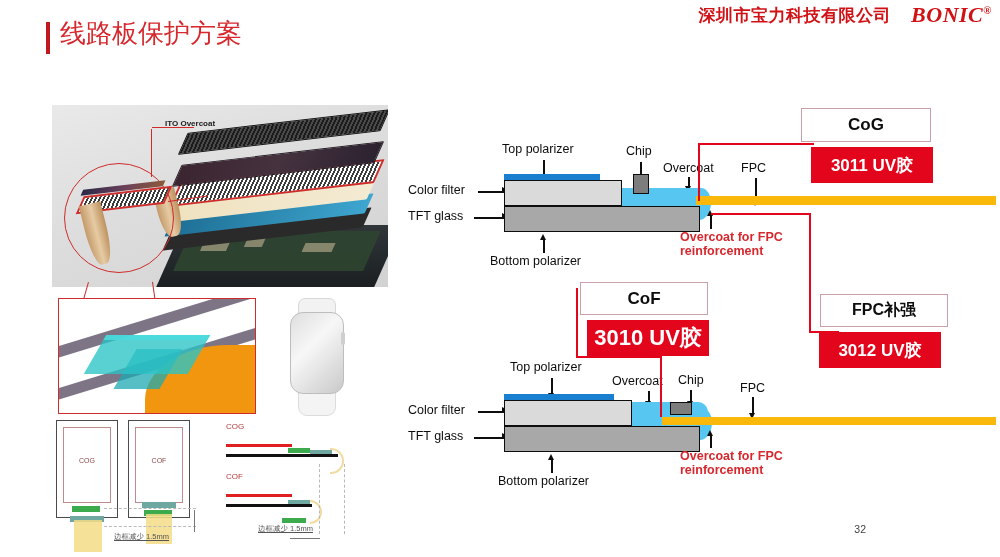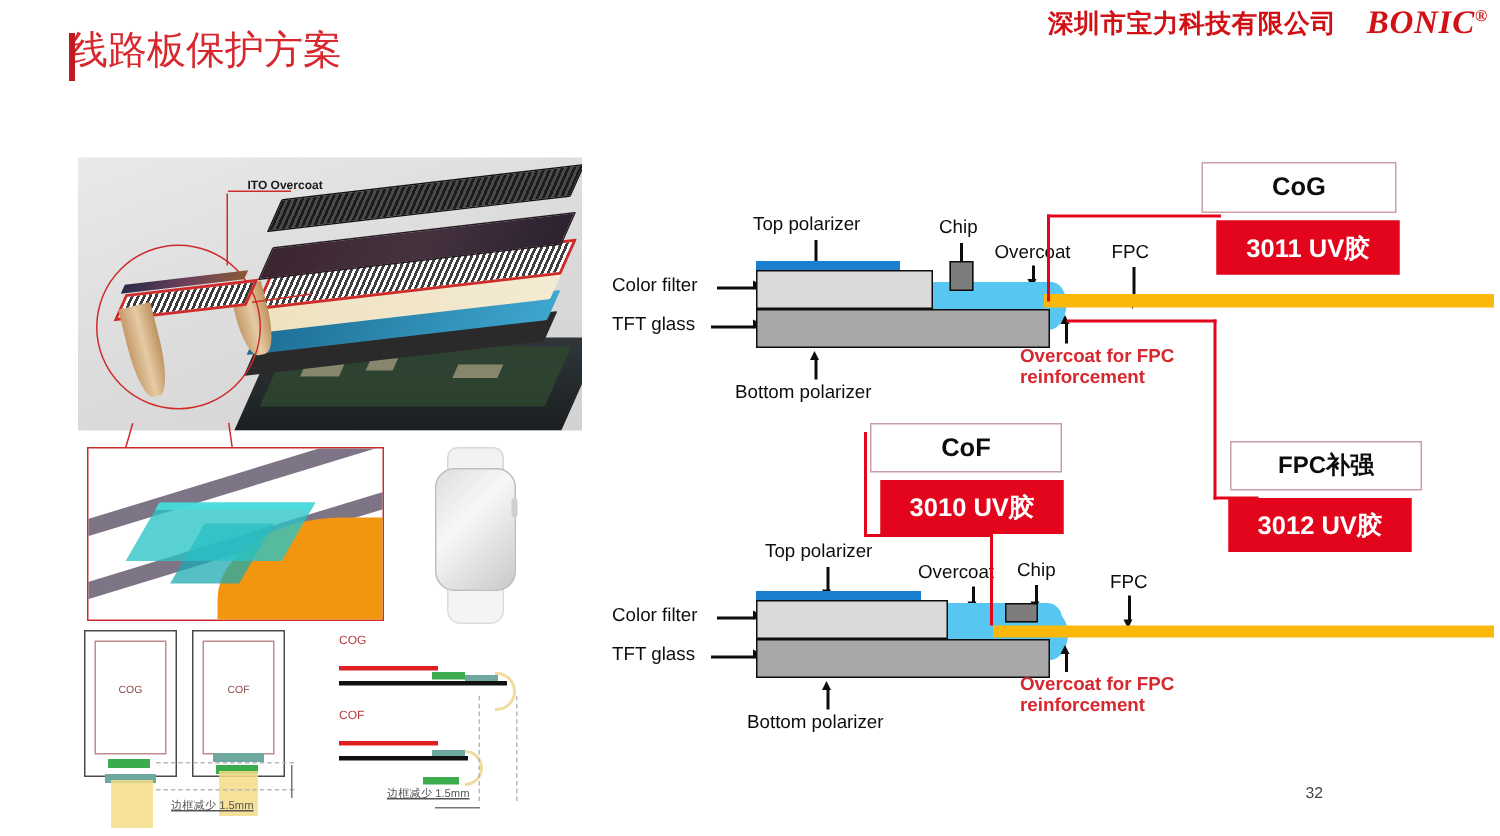--- a/index.html
+++ b/index.html
@@ -36,20 +36,21 @@
   #title-block { top: 18px; left: 46px; }
   #title-bar {
     position: absolute; left: 0; top: 4px;
     width: 4px; height: 32px; background: #c0191f;
   }
   .title-line {
     color: #d6282e;
     font-family: Liberation Serif, serif;
     font-size: 26px;
     line-height: 31px;
+    margin-left: 14px;
     white-space: nowrap;
   }
   .title-line.second { font-size: 27px; }
 
   
   #exploded-stack {
     left: 52px; top: 105px; width: 336px; height: 182px;
     background: linear-gradient(160deg,#e9e9e9 0%,#dddddd 45%,#d2d2d2 100%);
     overflow: hidden;
   }
@@ -234,21 +235,21 @@
   }
   .box-red {
     position: absolute; background:#e3051b; border:1px solid #e3051b;
     display:flex; align-items:center; justify-content:center;
     font-weight:bold; color:#ffffff;
   }
   .rline { position:absolute; background:#e3051b; }
 
   
   #page-number {
-    right: 118px; bottom: 22px;
+    right: 134px; bottom: 22px;
     font-size: 10.5px; color: #444;
   }
 </style>
 </head>
 <body>
 
 <div class="abs" id="company-header">
   <span id="company-name">深圳市宝力科技有限公司</span>
   <span id="brand-logo"><span>BONIC</span><sup>®</sup></span>
 </div>
@@ -456,21 +457,21 @@
 <div class="box-white" style="left:801px;top:108px;width:128px;height:32px;font-size:17px;">
   <span>CoG</span>
 </div>
 <div class="box-red" style="left:811px;top:147px;width:120px;height:34px;font-size:17px;">
   <span>3011 UV胶</span>
 </div>
 
 <div class="box-white" style="left:580px;top:282px;width:126px;height:31px;font-size:17px;">
   <span>CoF</span>
 </div>
-<div class="box-red" style="left:587px;top:320px;width:120px;height:34px;font-size:17px;">
+<div class="box-red" style="left:587px;top:320px;width:120px;height:34px;font-size:22px;">
   <span>3010 UV胶</span>
 </div>
 
 <div class="box-white" style="left:820px;top:294px;width:126px;height:31px;font-size:16px;">
   <span>FPC补强</span>
 </div>
 <div class="box-red" style="left:819px;top:332px;width:120px;height:34px;font-size:17px;">
   <span>3012 UV胶</span>
 </div>
 

